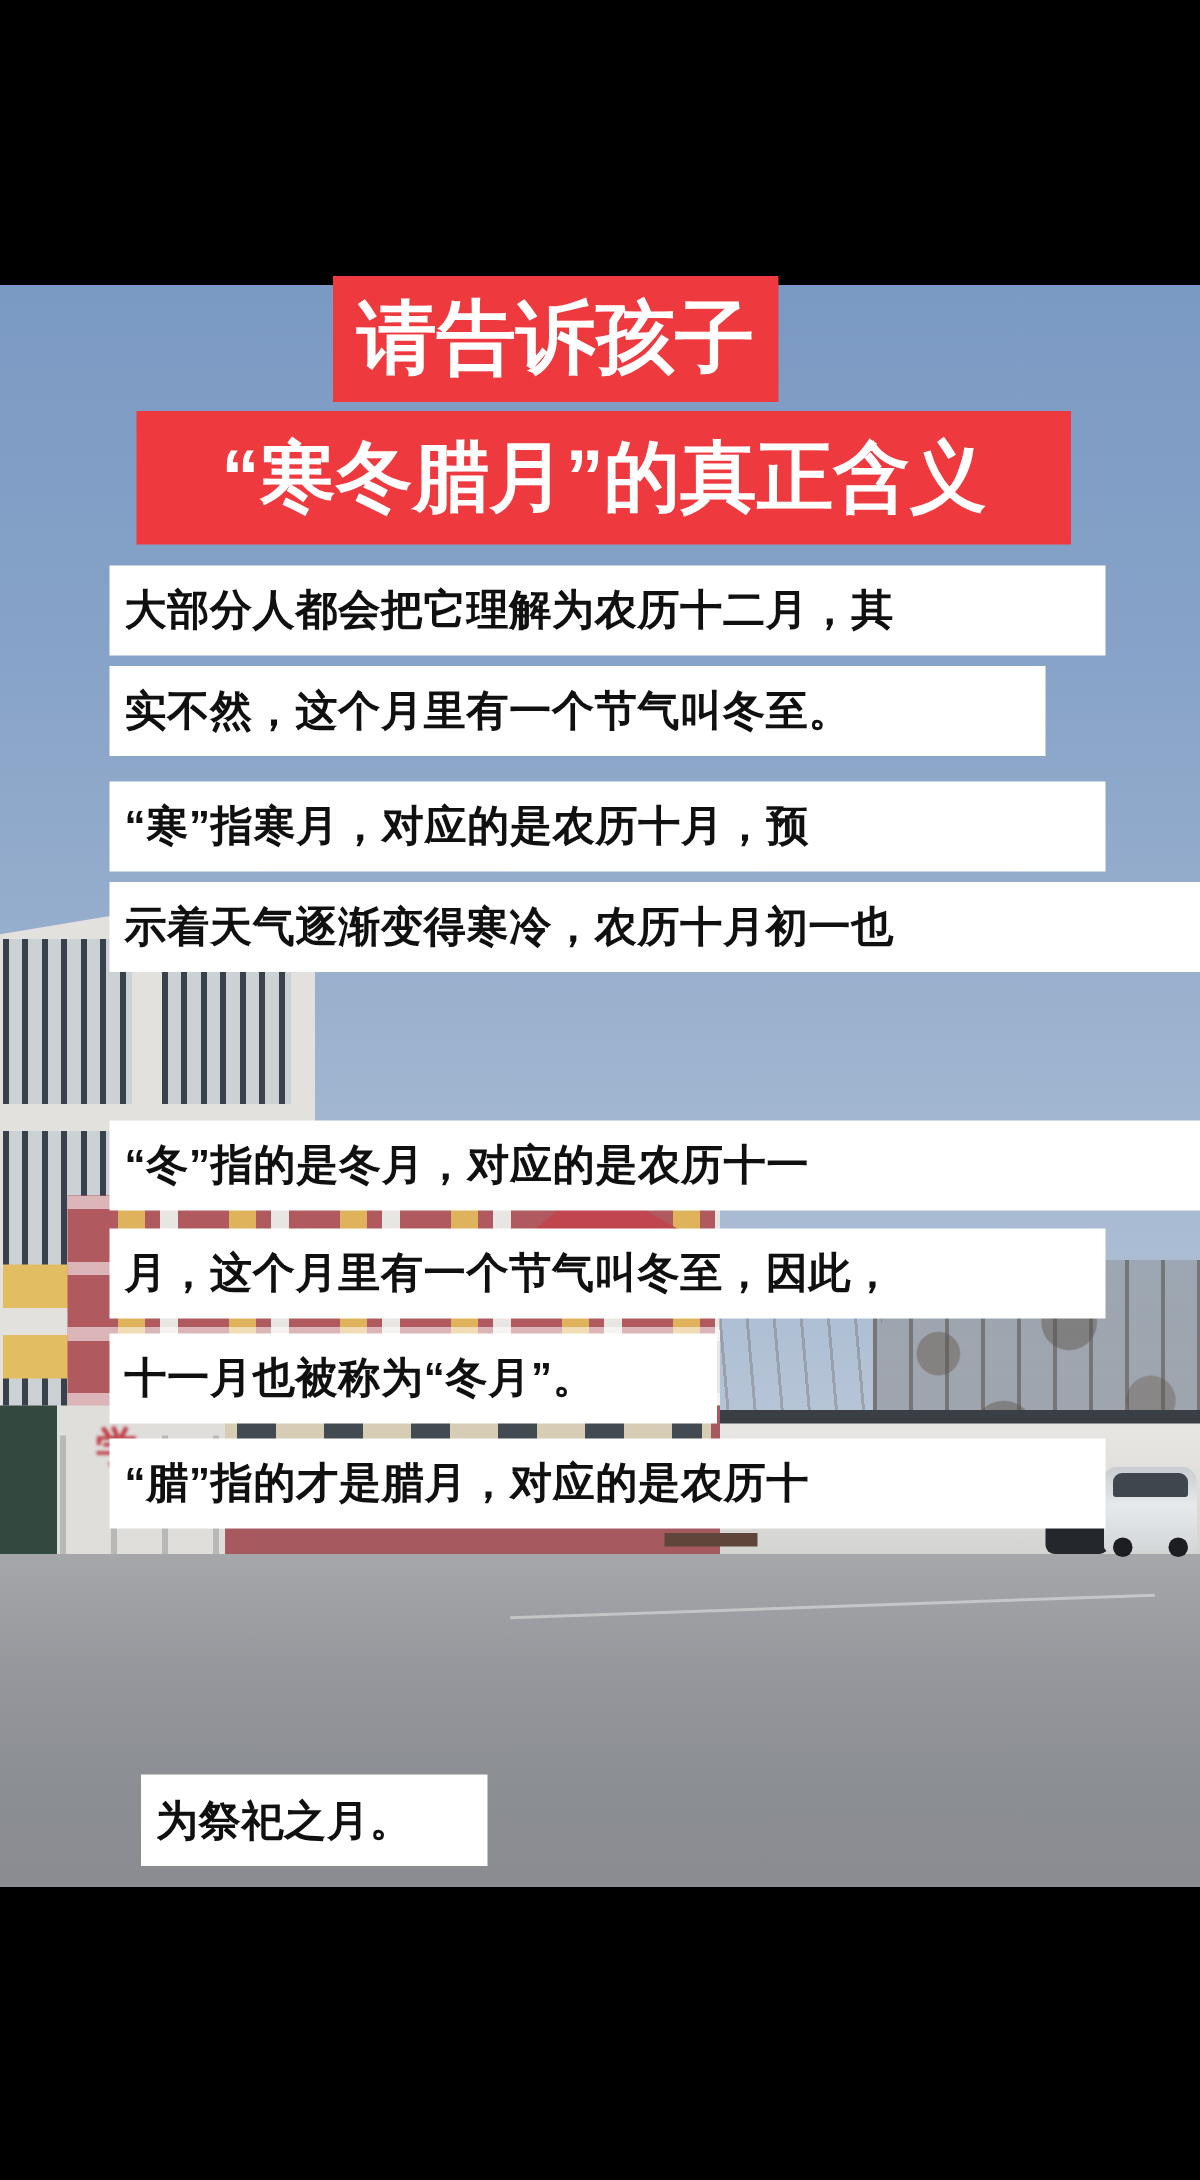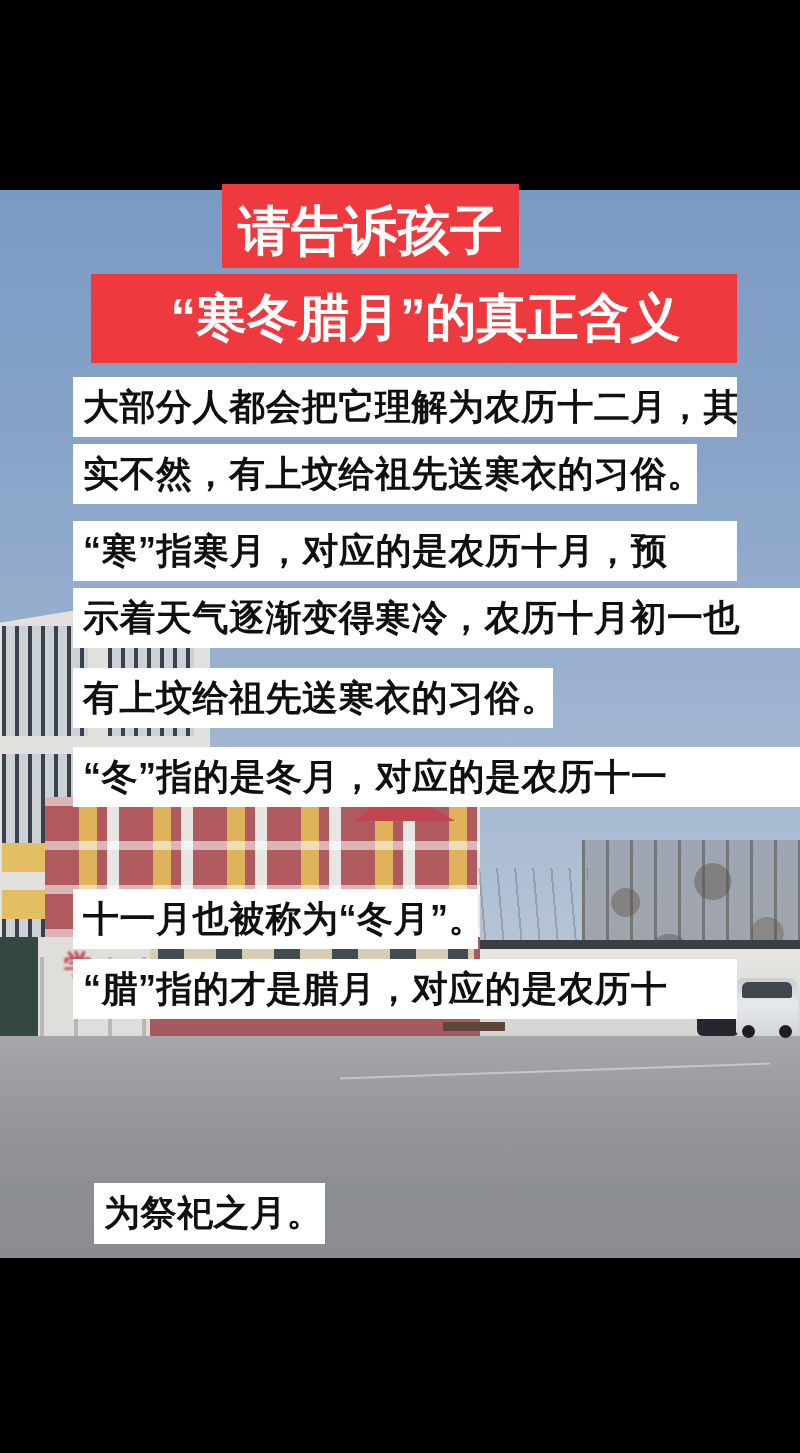--- a/index.html
+++ b/index.html
@@ -63,23 +63,23 @@
   .car-white{left:736px;top:788px;width:62px;height:56px;background:linear-gradient(180deg,#c9ccd0,#e6e9eb 45%,#d4d7da);}
   .car-white .glass{position:absolute;left:6px;right:6px;top:4px;height:16px;background:#3f464e;border-radius:6px 6px 2px 2px;}
   .car-white .wheel{position:absolute;bottom:-4px;width:13px;height:13px;border-radius:50%;background:#1c1e22;}
   .car-white .wheel.w1{left:6px;} .car-white .wheel.w2{right:6px;}
   .car-dark{left:697px;top:796px;width:42px;height:50px;background:#24272c;border-radius:6px;}
   .pole{position:absolute;left:95px;top:712px;width:3px;height:40px;background:#d8dbde;}
 
   
   .banner{position:absolute;display:flex;align-items:center;justify-content:center;
        color:#fff;font-weight:700;white-space:nowrap;z-index:10;}
-  .banner-1{left:222px;top:184px;width:297px;height:84px;font-size:53px;align-items:flex-end;}
-  .banner-2{left:91px;top:274px;width:623px;height:89px;font-size:51px;padding-left:23px;}
-  .strip{position:absolute;background:#fff;color:#101010;font-weight:700;font-size:36px;
+  .banner-1{left:222px;top:184px;width:297px;height:84px;font-size:53px;}
+  .banner-2{left:91px;top:274px;width:623px;height:89px;font-size:51px;}
+  .strip{position:absolute;background:#fff;color:#101010;font-weight:700;font-size:28px;
        letter-spacing:.5px;display:flex;align-items:center;white-space:nowrap;overflow:hidden;
        height:60px;left:73px;padding:0 6px 0 10px;box-sizing:border-box;z-index:10;}
   .strip.indent{}
   .s1{top:377px;width:664px;}
   .s2{top:444px;width:624px;}
   .s3{top:521px;width:664px;}
   .s4{top:588px;width:749px;}
   .s5{top:668px;width:480px;}
   .s6{top:747px;width:796px;}
   .s7{top:819px;width:664px;}
@@ -143,22 +143,22 @@
   <div class="band band-bottom"></div>
 
   <div class="banner banner-1" style="background: rgb(238, 58, 62);">
     <span>请告诉孩子</span>
   </div>
   <div class="banner banner-2" style="background: rgb(238, 58, 62);">
     <span>“寒冬腊月”的真正含义</span>
   </div>
 
   <div class="strip s1">大部分人都会把它理解为农历十二月，其</div>
-  <div class="strip s2">实不然，有上坟给祖先送寒衣的习俗。</div>
+  <div class="strip s2">实不然，这个月里有一个节气叫冬至。</div>
   <div class="strip s3 indent">“寒”指寒月，对应的是农历十月，预</div>
   <div class="strip s4">示着天气逐渐变得寒冷，农历十月初一也</div>
-  <div class="strip s5">有上坟给祖先送寒衣的习俗。</div>
   <div class="strip s6 indent">“冬”指的是冬月，对应的是农历十一</div>
+  <div class="strip s7">月，这个月里有一个节气叫冬至，因此，</div>
   <div class="strip s8">十一月也被称为“冬月”。</div>
   <div class="strip s9 indent">“腊”指的才是腊月，对应的是农历十</div>
   <div class="strip s12">为祭祀之月。</div>
 
 </div>
 
 </body></html>

